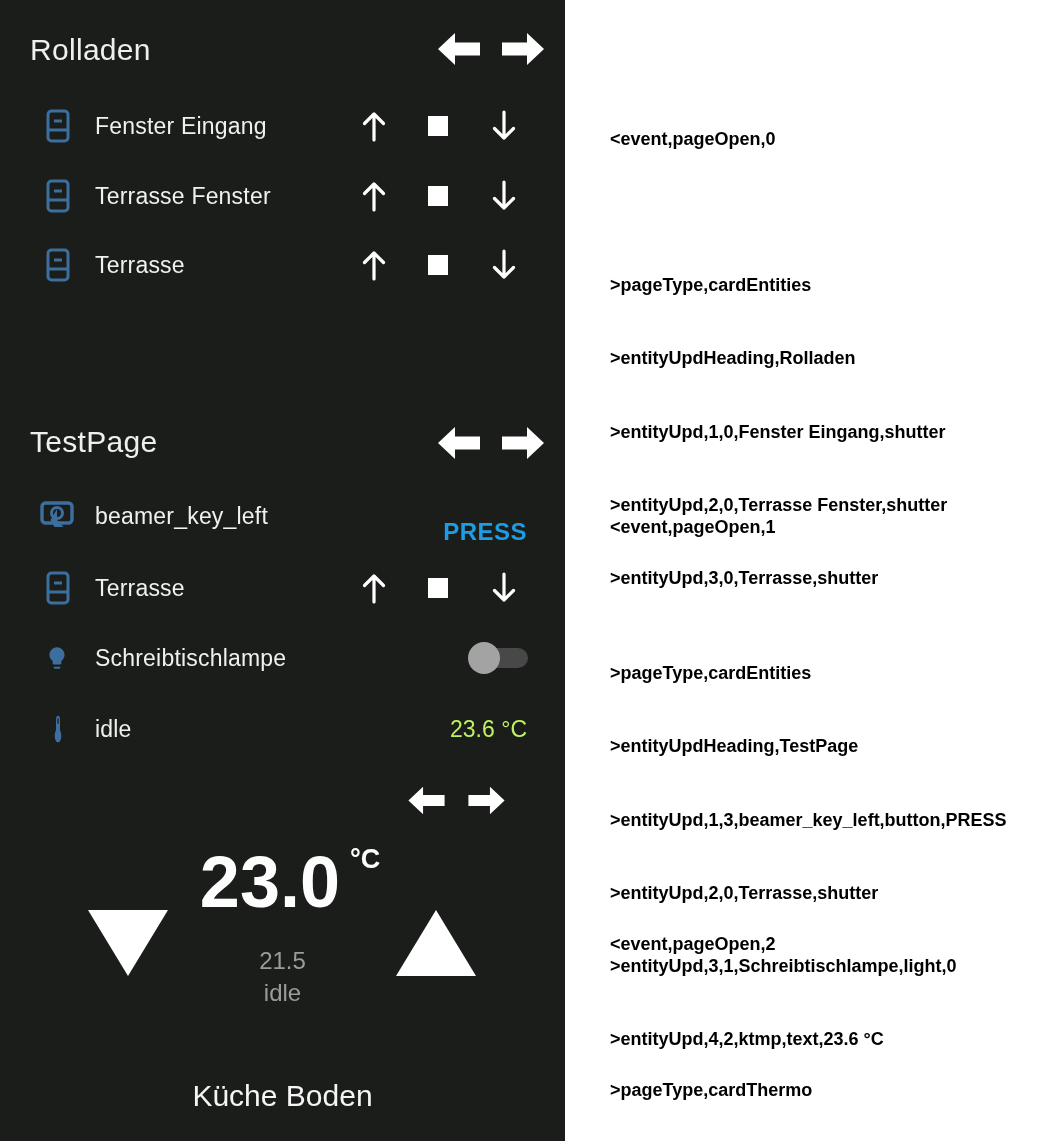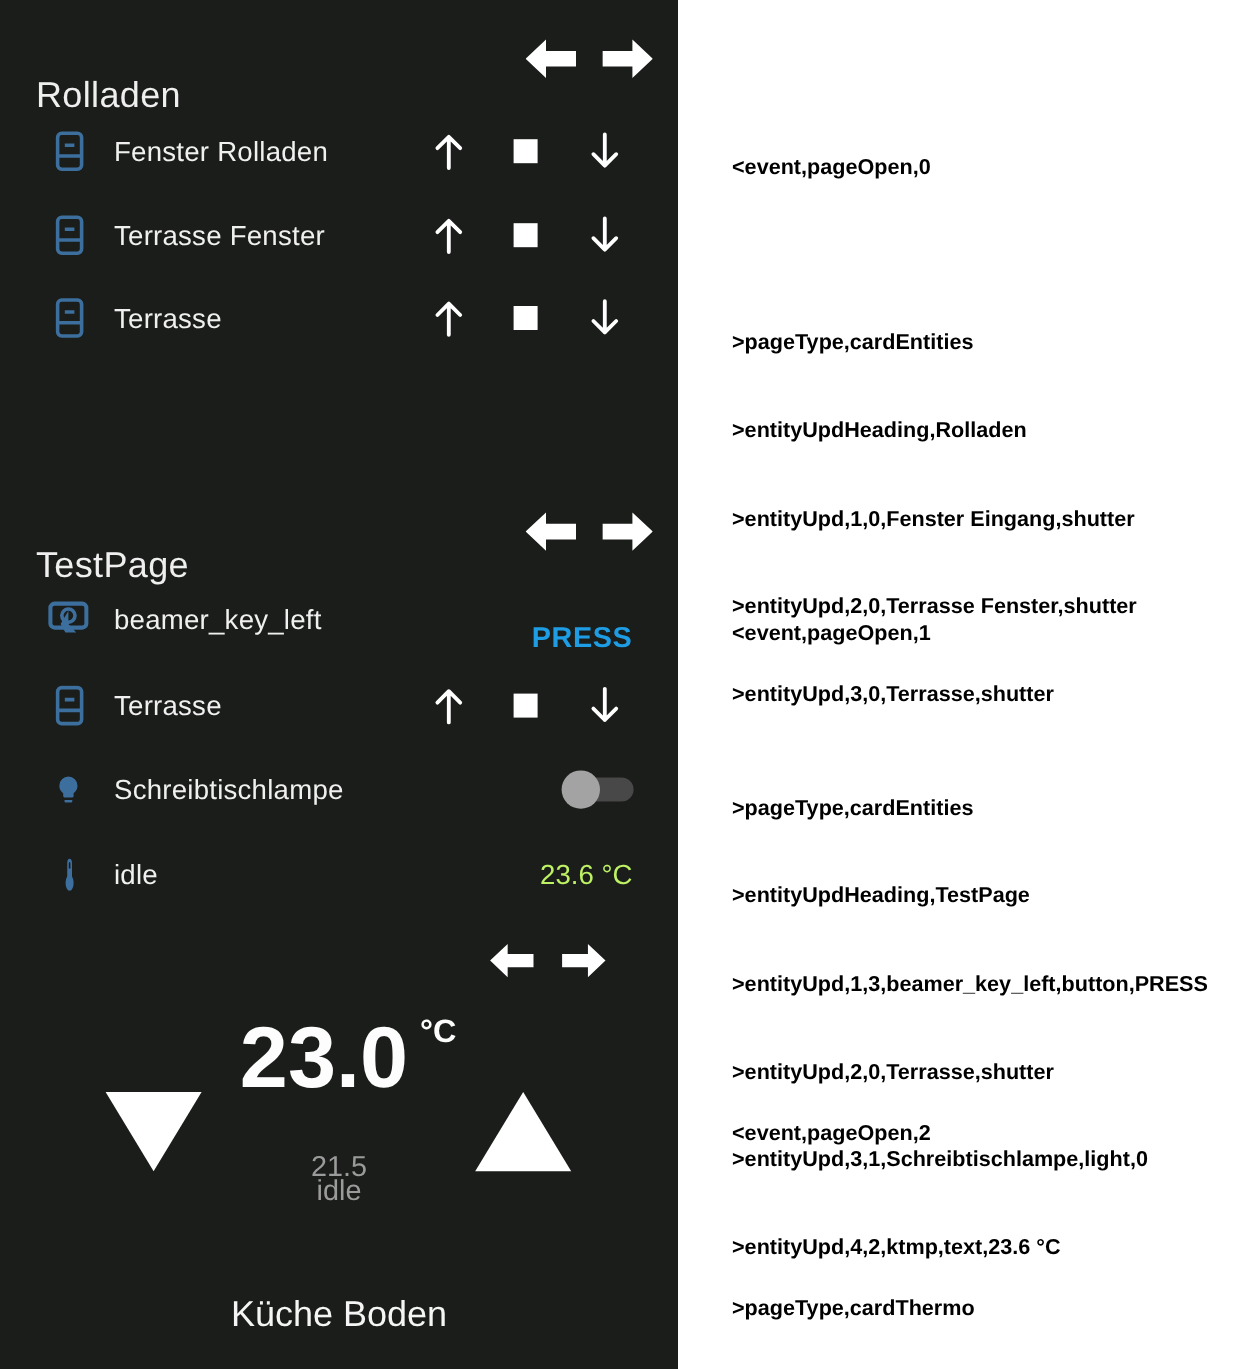--- a/index.html
+++ b/index.html
@@ -2,21 +2,21 @@
 <html><head>
 <meta charset="utf-8">
 <style>
   * { margin:0; padding:0; box-sizing:border-box; }
   body { font-family:"Liberation Sans", sans-serif; background:#ffffff; }
   .stage { position:relative; width:1045px; height:1141px; background:#ffffff; overflow:hidden; }
 
   
   .panel { position:absolute; left:0; top:0; width:565px; height:1141px; background:#1a1d19; }
   .card { position:absolute; left:0; width:565px; }
-  .heading { position:absolute; left:30px; font-size:30px; line-height:40px; font-weight:400; color:#efefef; letter-spacing:.3px;margin-top:30px; }
+  .heading { position:absolute; left:30px; font-size:30px; line-height:40px; font-weight:400; color:#efefef; letter-spacing:.3px; }
   .nav { position:absolute; width:42px; height:36px; }
   .row { position:absolute; left:0; width:565px; height:44px; }
   .eicon { position:absolute; display:block; }
   .elabel { position:absolute; left:95px; top:0; line-height:44px; font-size:23px; color:#f0f0f0; letter-spacing:.2px; }
   .ctl { position:absolute; top:4px; width:28px; height:36px; cursor:pointer; }
   .ctl-up   { left:360px; }
   .ctl-stop { left:428px; top:12px; width:20px; height:20px; }
   .ctl-down { left:490px; }
   .stopsq { display:block; width:20px; height:20px; background:#ffffff; }
   .press-val { position:absolute; right:38px; top:16px; line-height:44px; font-size:24px; font-weight:600; color:#1e9de4; letter-spacing:.5px; }
@@ -27,21 +27,21 @@
   .toggle .track { position:absolute; left:10px; top:6px; width:50px; height:20px; border-radius:10px; background:#484848; }
   .toggle .knob  { position:absolute; left:0; top:0; width:32px; height:32px; border-radius:50%; background:#a3a3a3; }
 
   
   .big-temp { position:absolute; left:0; top:74px; width:340px; text-align:right; font-size:72px; line-height:76px; font-weight:700; color:#fdfdfd; }
   .temp-unit { position:absolute; left:350px; top:76px; font-size:27px; line-height:27px; font-weight:700; color:#fdfdfd; }
   .tri { position:absolute; top:138px; width:84px; height:70px; cursor:pointer; }
   .tri-down { left:86px; }
   .tri-up { left:394px; }
   .center-line { position:absolute; left:0; width:565px; text-align:center; }
-  .target { top:188px; font-size:24px; line-height:30px; color:#9b9b9b; }
+  .target { top:176px; font-size:24px; line-height:30px; color:#9b9b9b; }
   .state  { top:208px; font-size:24px; line-height:30px; color:#9b9b9b; }
   .thermo-title { top:306px; font-size:30px; line-height:40px; color:#f5f5f5; }
 
   
   .log { position:absolute; left:610px; color:#000000; font-weight:700; font-size:18px; line-height:24.4px; white-space:pre; }
   .log-lines { margin-top:24.4px; }
 </style>
 </head>
 <body>
 
@@ -62,21 +62,21 @@
       </div>
 
       <div class="row" style="top:104px;">
         <span class="eicon" style="left:46px; top:5px;">
           <svg width="24" height="34" viewBox="0 0 24 34">
               <rect x="2" y="2" width="20" height="30" rx="3.5" fill="none" stroke="#3d6f9e" stroke-width="3"></rect>
               <line x1="8" y1="12" x2="16" y2="12" stroke="#3d6f9e" stroke-width="3"></line>
               <line x1="3" y1="21" x2="21" y2="21" stroke="#3d6f9e" stroke-width="3"></line>
             </svg>
         </span>
-        <span class="elabel">Fenster Rolladen</span>
+        <span class="elabel">Fenster Eingang</span>
         <span class="ctl ctl-up">
           <svg width="28" height="36" viewBox="0 0 28 36">
               <path d="M14 32 V6 M4.5 15.5 L14 6 L23.5 15.5" stroke="#ffffff" stroke-width="3.2" fill="none" stroke-linecap="round" stroke-linejoin="round"></path>
             </svg>
         </span>
         <span class="ctl ctl-stop">
             <span class="stopsq"></span>
           </span>
         <span class="ctl ctl-down">
           <svg width="28" height="36" viewBox="0 0 28 36">

